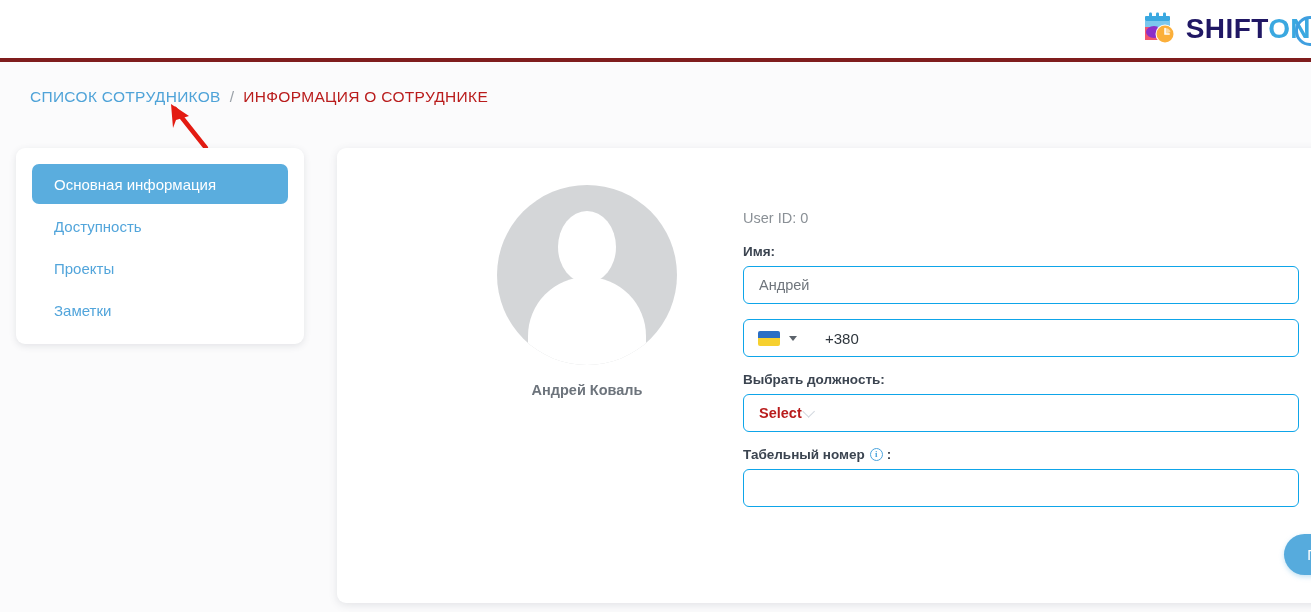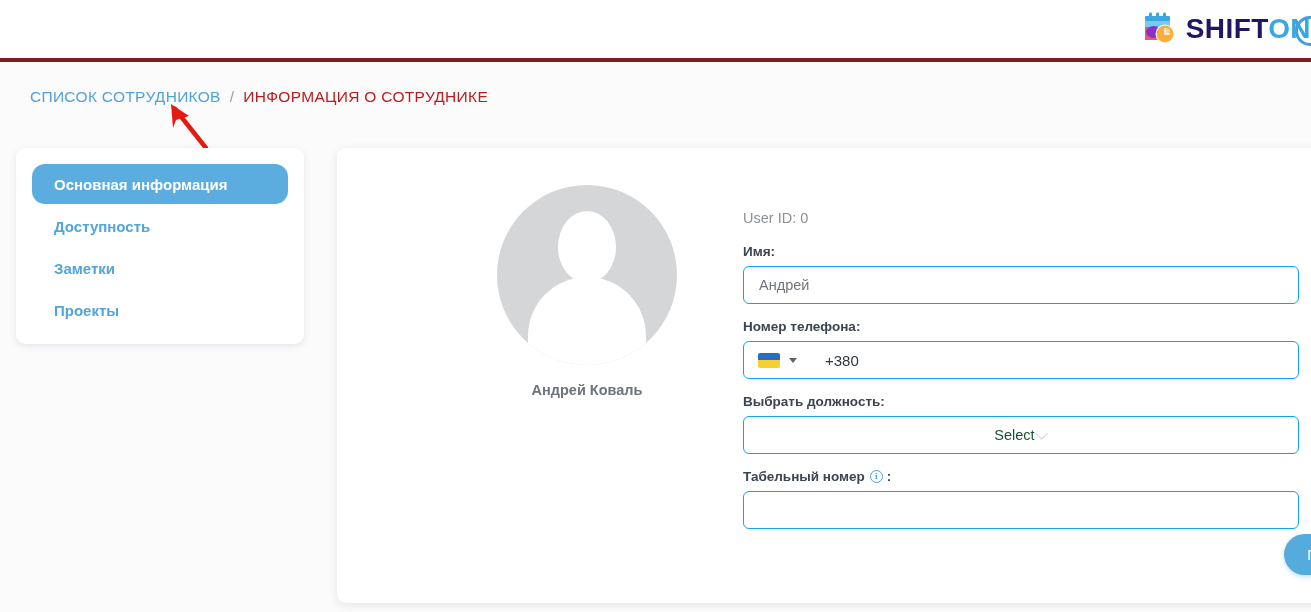--- a/index.html
+++ b/index.html
@@ -48,24 +48,23 @@
   
   .side-card {
     position: absolute; left: 16px; top: 148px;
     width: 288px; height: 196px;
     background: #ffffff; border-radius: 9px;
     box-shadow: 0 2px 7px rgba(60,70,85,0.13);
     padding: 16px 16px;
   }
   .side-item {
     height: 40px; display: flex; align-items: center;
-    padding-left: 22px; border-radius: 13px;
+    padding-left: 22px; border-radius: 7px;
     font-size: 15px; color: #52a5db; cursor: pointer;
     margin-bottom: 1px;
-    font-weight: bold;
   }
   .side-item.active { background: #5aadde; color: #ffffff; }
   .side-item.spaced { margin-top: 2px; }
 
   
   .main-card {
     position: absolute; left: 337px; top: 148px;
     width: 1094px; height: 455px;
     background: #ffffff; border-radius: 9px;
     box-shadow: 0 2px 8px rgba(60,70,85,0.13);
@@ -117,21 +116,21 @@
     display: inline-block; position: relative; flex: none;
   }
   .flag-top { position: absolute; left: 0; top: 0; width: 100%; height: 50%; background: #2a6ec4; }
   .flag-bot { position: absolute; left: 0; top: 50%; width: 100%; height: 50%; background: #f6d02f; }
   .caret-down {
     width: 0; height: 0; border-left: 4.5px solid transparent; border-right: 4.5px solid transparent;
     border-top: 5px solid #5c636b; margin-left: 9px; flex: none;
   }
   .phone-code { margin-left: 28px; color: #2f363d; font-size: 15px; }
 
-  .select-inp { justify-content: center; color: #14532d; }
+  .select-inp { justify-content: flex-start; color: #b91c1c; font-weight: bold; }
   .chev {
     width: 9px; height: 9px; border-right: 1.6px solid #d3d8df; border-bottom: 1.6px solid #d3d8df;
     transform: rotate(45deg) translateY(-3px); flex: none; margin-right: 4px;
   }
 
   .invite-btn {
     position: absolute; right: 23px; bottom: 28px;
     background: #56abdd; color: #ffffff;
     border: none; border-radius: 22px;
     height: 41px; padding: 0 23px;
@@ -180,24 +179,24 @@
   </svg>
 
   <div class="side-card">
     <div class="side-item active">
       <span>Основная информация</span>
     </div>
     <div class="side-item spaced">
       <span>Доступность</span>
     </div>
     <div class="side-item spaced">
+      <span>Проекты</span>
+    </div>
+    <div class="side-item spaced">
       <span>Заметки</span>
-    </div>
-    <div class="side-item spaced">
-      <span>Проекты</span>
     </div>
   </div>
 
   <div class="main-card">
 
     <div class="avatar-block">
       <div class="avatar-circle">
         <div class="av-head"></div>
         <div class="av-body"></div>
       </div>
@@ -210,23 +209,20 @@
 
       <div class="field-label">
         <span>Имя:</span>
       </div>
       <div class="inp">
         <span>Андрей</span>
       </div>
 
       <div class="field-gap"></div>
 
-      <div class="field-label">
-        <span>Номер телефона:</span>
-      </div>
       <div class="inp phone-inp">
         <span class="flag">
           <span class="flag-top"></span>
             <span class="flag-bot"></span>
         </span>
         <span class="caret-down"></span>
         <span class="phone-code">+380</span>
       </div>
 
       <div class="field-gap"></div>

